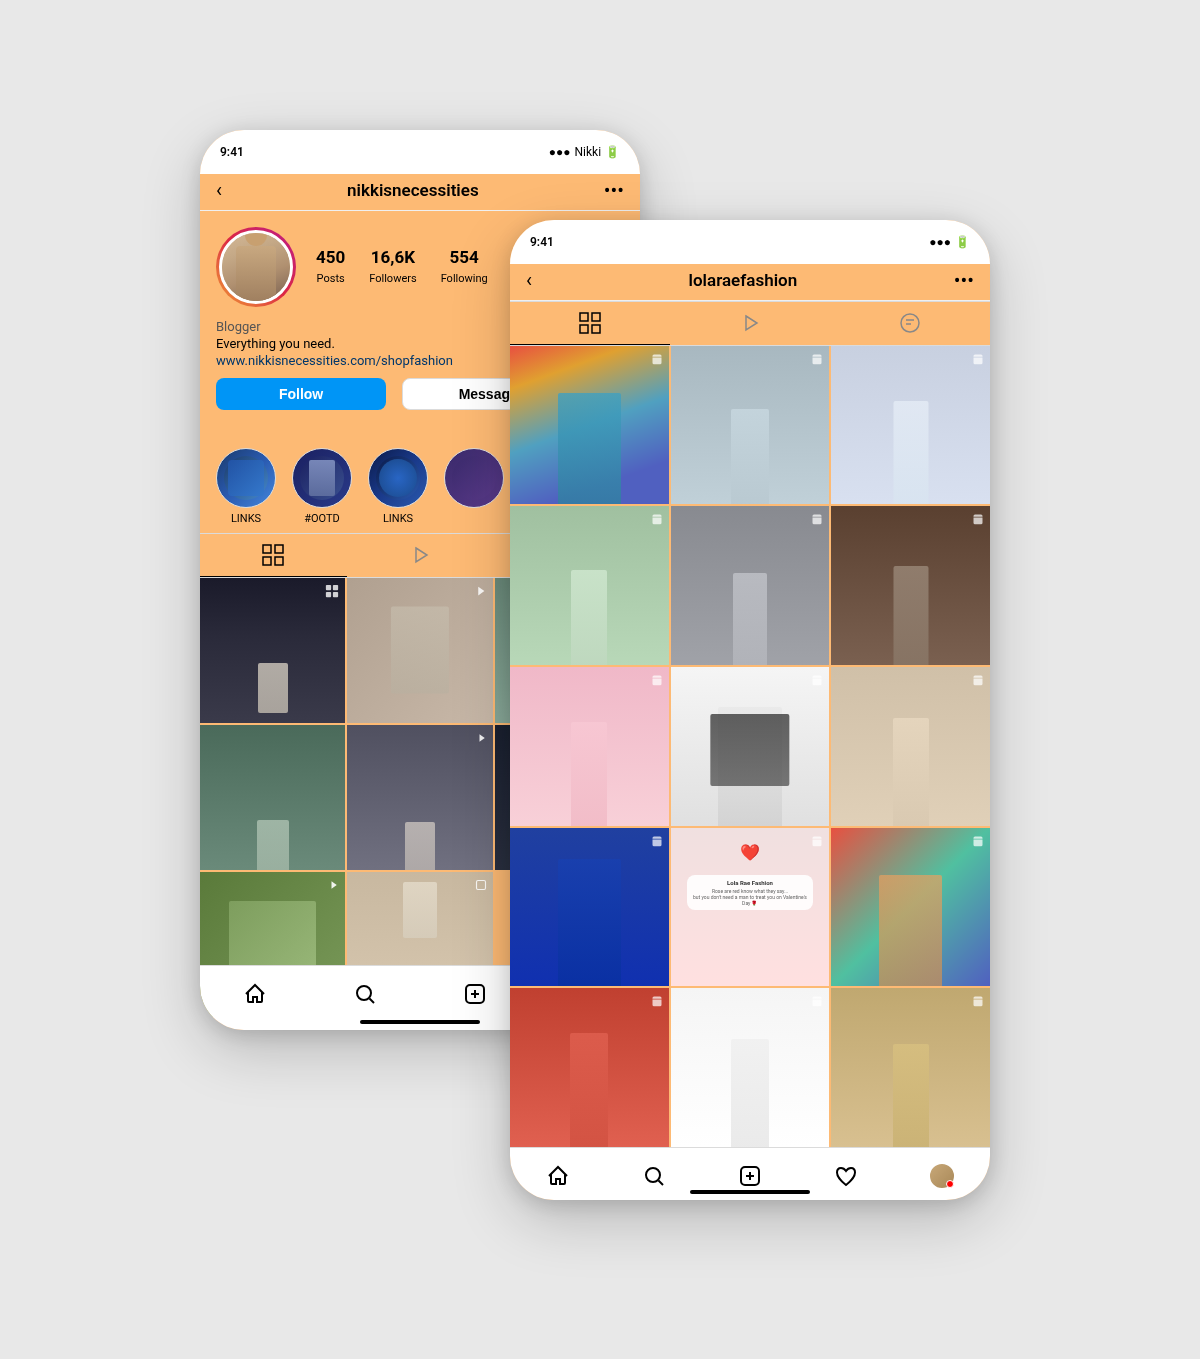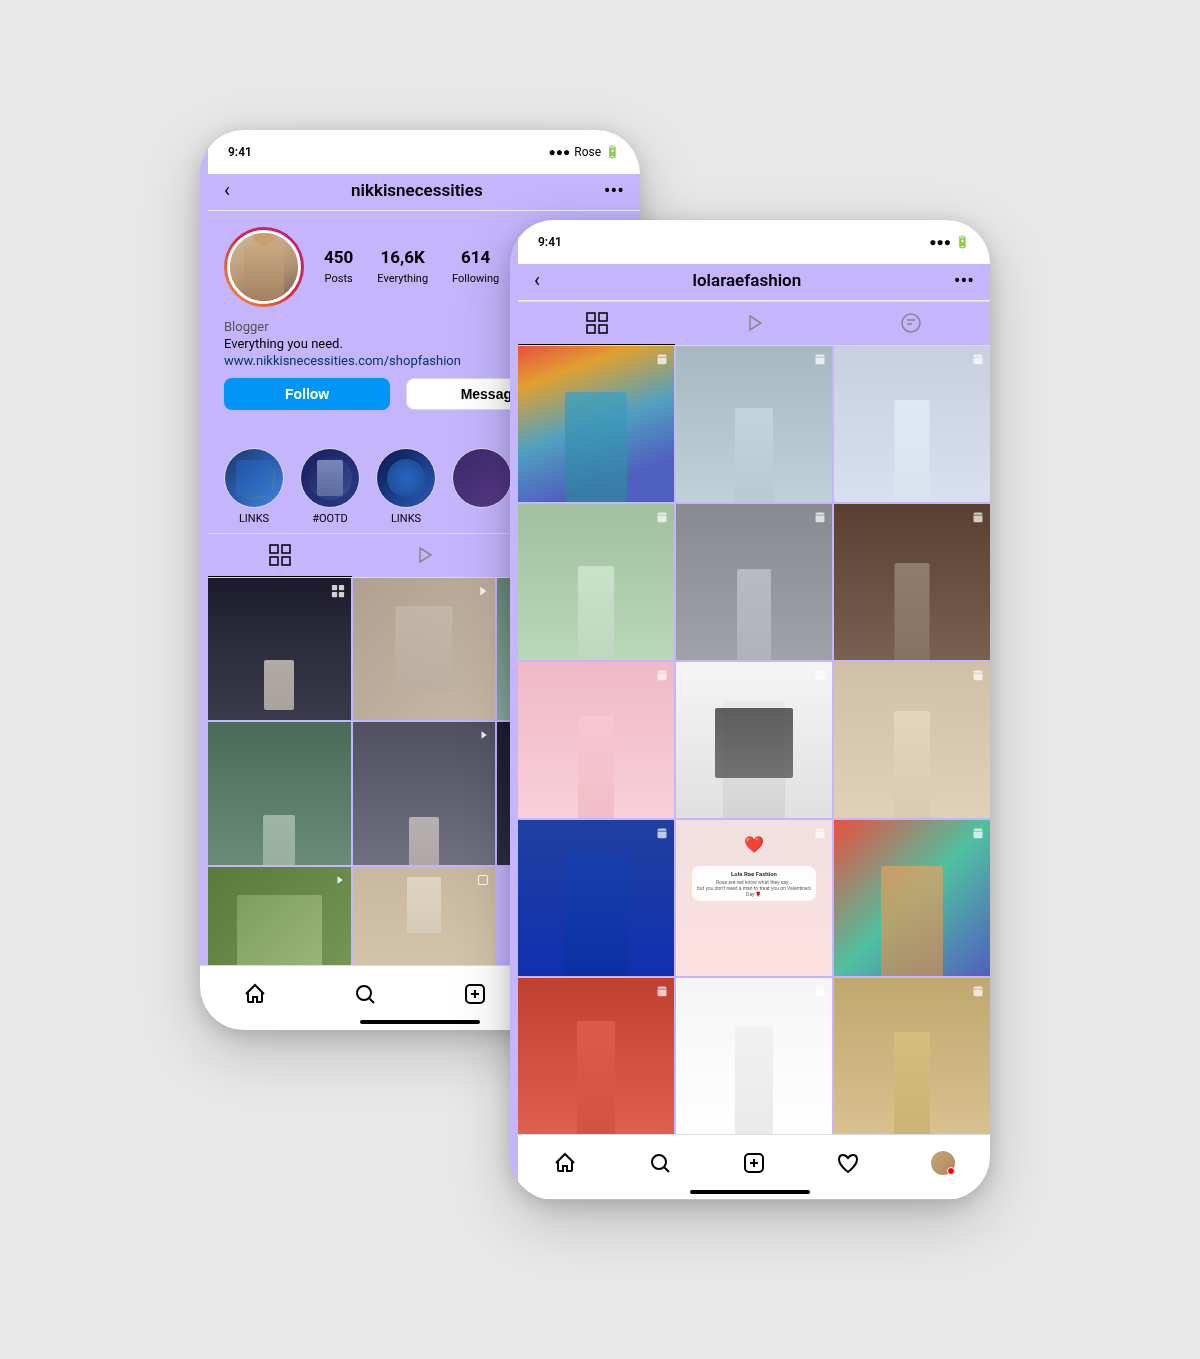--- a/index.html
+++ b/index.html
@@ -17,25 +17,24 @@
 
     .phones-container {
       position: relative;
       width: 800px;
       height: 1100px;
     }
 
     
     .phone {
       position: absolute;
-      background: #c4b5fd;
+      background: #fdba74;
       border-radius: 44px;
       box-shadow: 0 20px 60px rgba(0,0,0,0.2), 0 4px 20px rgba(0,0,0,0.15);
       overflow: hidden;
-      padding-left: 8px;
     }
 
     .phone-back {
       width: 440px;
       height: 900px;
       top: 0;
       left: 0;
       z-index: 1;
     }
 
@@ -359,21 +358,21 @@
 <body>
 
 <div class="phones-container">
 
   <div class="phone phone-back">
 
     <div class="status-bar">
       <span style="font-size:12px;font-weight:600">9:41</span>
       <div style="display:flex;gap:4px;align-items:center">
         <span style="font-size:12px">●●●</span>
-        <span style="font-size:12px">Rose</span>
+        <span style="font-size:12px">Nikki</span>
         <span style="font-size:12px">🔋</span>
       </div>
     </div>
 
     <div class="app-header">
       <span class="header-icon">‹</span>
       <span class="header-title">nikkisnecessities</span>
       <span class="header-icon">•••</span>
     </div>
 
@@ -392,24 +391,24 @@
           </div>
         </div>
 
         <div class="stats-row">
           <div class="stat-item">
             <span class="stat-number">450</span>
             <span class="stat-label">Posts</span>
           </div>
           <div class="stat-item">
             <span class="stat-number">16,6K</span>
-            <span class="stat-label">Everything</span>
+            <span class="stat-label">Followers</span>
           </div>
           <div class="stat-item">
-            <span class="stat-number">614</span>
+            <span class="stat-number">554</span>
             <span class="stat-label">Following</span>
           </div>
         </div>
       </div>
 
       <div class="profile-bio-role">Blogger</div>
       <div class="profile-bio-text">Everything you need.</div>
       <div class="profile-link">www.nikkisnecessities.com/shopfashion</div>
 
       <div class="action-buttons">

